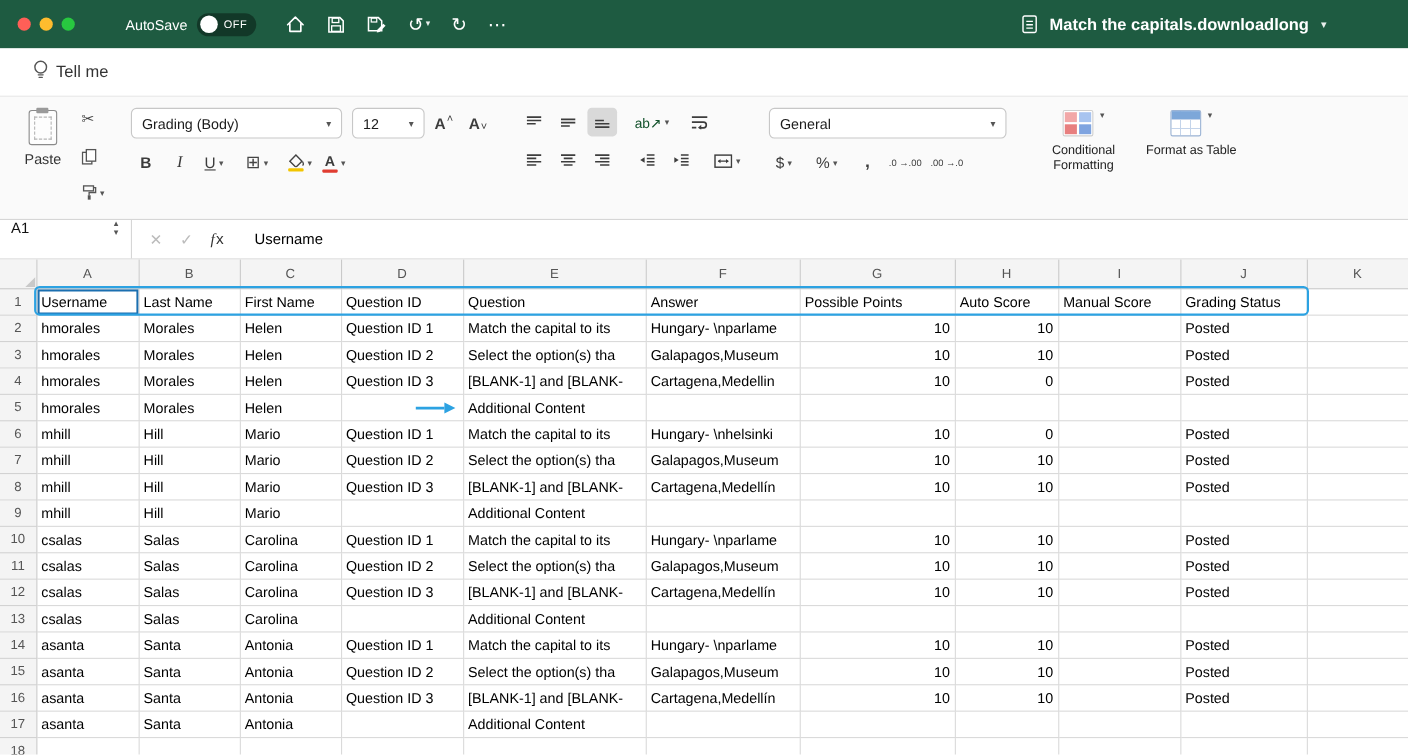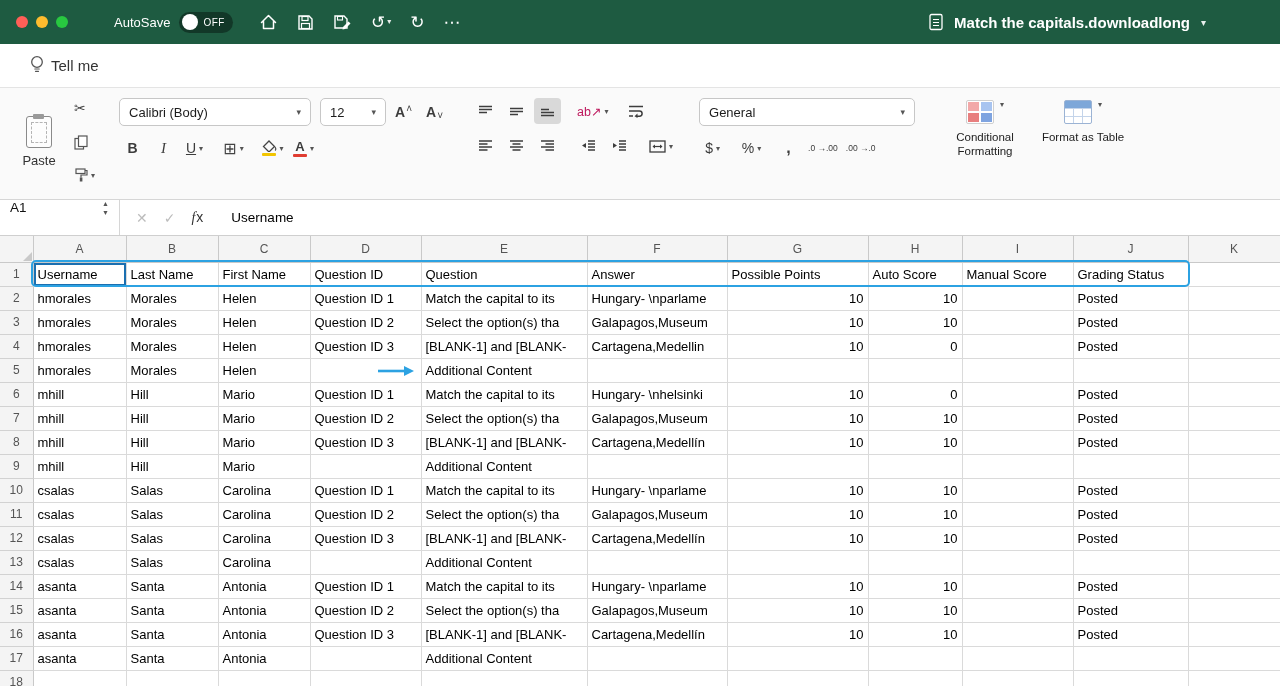--- a/index.html
+++ b/index.html
@@ -36,21 +36,21 @@
   .col2{display:flex;flex-direction:column;gap:9px}
   .row{display:flex;align-items:center;gap:4px}
   .icon-btn{min-width:27px;height:26px;display:flex;align-items:center;justify-content:center;border-radius:4px;color:#3c3c3c;font-size:14px;cursor:default;padding:0 2px}
   .icon-btn.pressed{background:#d9d9d9}
   .chev{font-size:8px;color:#555;margin-left:3px}
   .combo{background:#fff;border:1px solid #c7c7c7;border-radius:5px;height:28px;display:flex;align-items:center;justify-content:space-between;padding:0 9px;font-size:13px;color:#1c1c1c}
   .combo .chev{font-size:9px}
 
   
   .paste-grp{gap:8px}
-  .paste-btn{display:flex;flex-direction:column;align-items:center;justify-content:center;width:54px;gap:5px;padding-top:2px}
+  .paste-btn{display:flex;flex-direction:column;align-items:center;justify-content:flex-start;width:54px;gap:5px;padding-top:2px}
   .clipboard{width:26px;height:32px;border:1.5px solid #8a8a8a;border-radius:3px;position:relative;background:#fdfdfd}
   .clipboard:before{content:"";position:absolute;top:-3px;left:6px;width:11px;height:5px;background:#9a9a9a;border-radius:1px}
   .clipboard:after{content:"";position:absolute;top:5px;left:4px;right:4px;bottom:4px;border:1px dashed #b5b5b5}
   .paste-lbl{font-size:13px;color:#333}
   .small-col{display:flex;flex-direction:column;justify-content:space-between;height:86px;padding:2px 0}
   .small-ic{display:flex;align-items:center;color:#444;font-size:14px}
 
   
   .bigA{font-size:14px;font-weight:600}
   .caret-up{font-size:10px;margin-left:1px;transform:translateY(-4px)}
@@ -59,21 +59,21 @@
   .ital-i{font-style:italic;font-family:"Liberation Serif",serif;font-size:15px}
   .und-u{text-decoration:underline;font-size:14px}
   .color-stack{display:flex;flex-direction:column;align-items:center;line-height:1}
   .color-bar{width:14px;height:3px;margin-top:1px;border-radius:1px}
   .bar-yellow{background:#f2c500}
   .bar-red{background:#e03c31}
   .borders-glyph{font-size:16px;color:#444}
 
   
   .li svg{display:block}
-  .orient{font-size:12.5px;color:#be185d}
+  .orient{font-size:12.5px;color:#14532d}
 
   
   .dec-ic{font-size:8.5px;color:#3c3c3c;letter-spacing:0;white-space:nowrap}
 
   
   .big-btn{display:flex;flex-direction:column;align-items:center;gap:6px;width:92px;padding-top:2px}
   .big-ic-row{display:flex;align-items:flex-start;gap:3px}
   .cf-icon{width:28px;height:24px;display:grid;grid-template-columns:1fr 1fr;grid-template-rows:1fr 1fr;gap:2px;padding:1px;border:1px solid #cfcfcf;border-radius:2px;background:#fff}
   .cf-icon i{display:block}
   .cf-c1{background:#f2a8a8}.cf-c2{background:#a8c4f0}.cf-c3{background:#e87f7f}.cf-c4{background:#7fa4e0}
@@ -196,21 +196,21 @@
             <rect x="5.8" y="9.5" width="2.6" height="4" fill="#555"></rect>
           </svg>
         <span class="chev">▾</span>
       </span>
     </div>
   </div>
 
   <div class="grp col2">
     <div class="row">
       <div class="combo" style="width:192px">
-        <span>Calibri (Body)</span>
+        <span>Grading (Body)</span>
         <span class="chev">▾</span>
       </div>
       <div class="combo" style="width:66px;margin-left:5px">
         <span>12</span>
         <span class="chev">▾</span>
       </div>
       <div class="icon-btn">
           <span class="bigA">A</span>
           <span class="caret-up">˄</span>
         </div>

